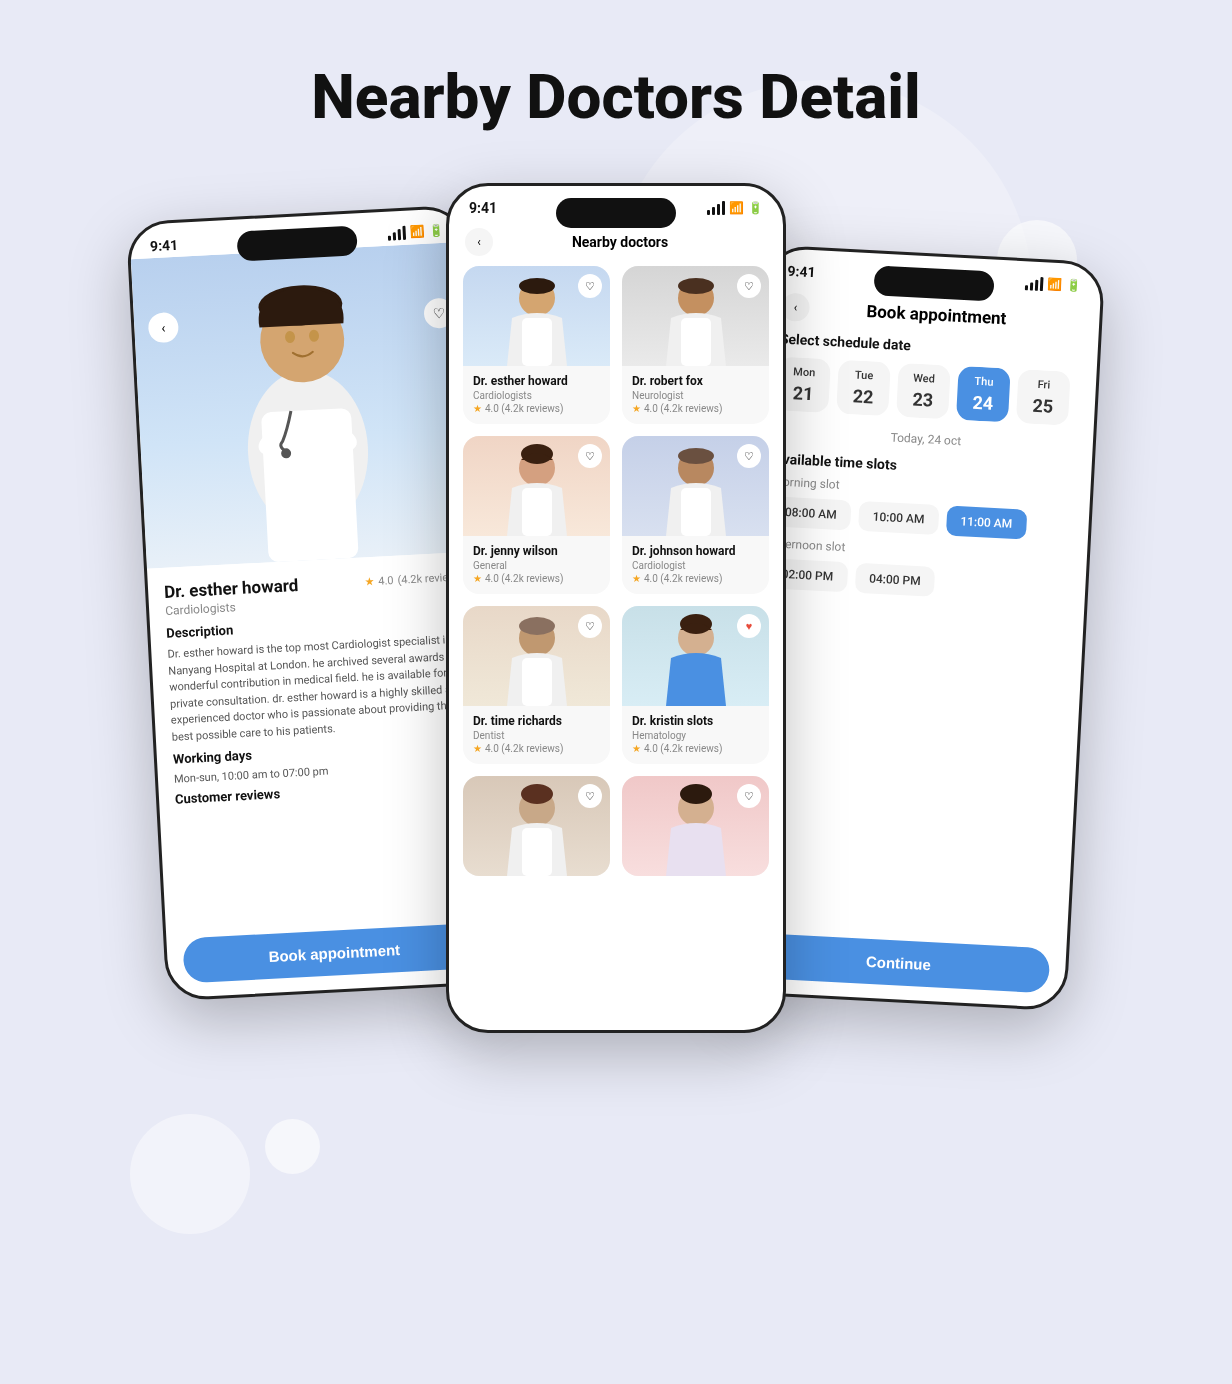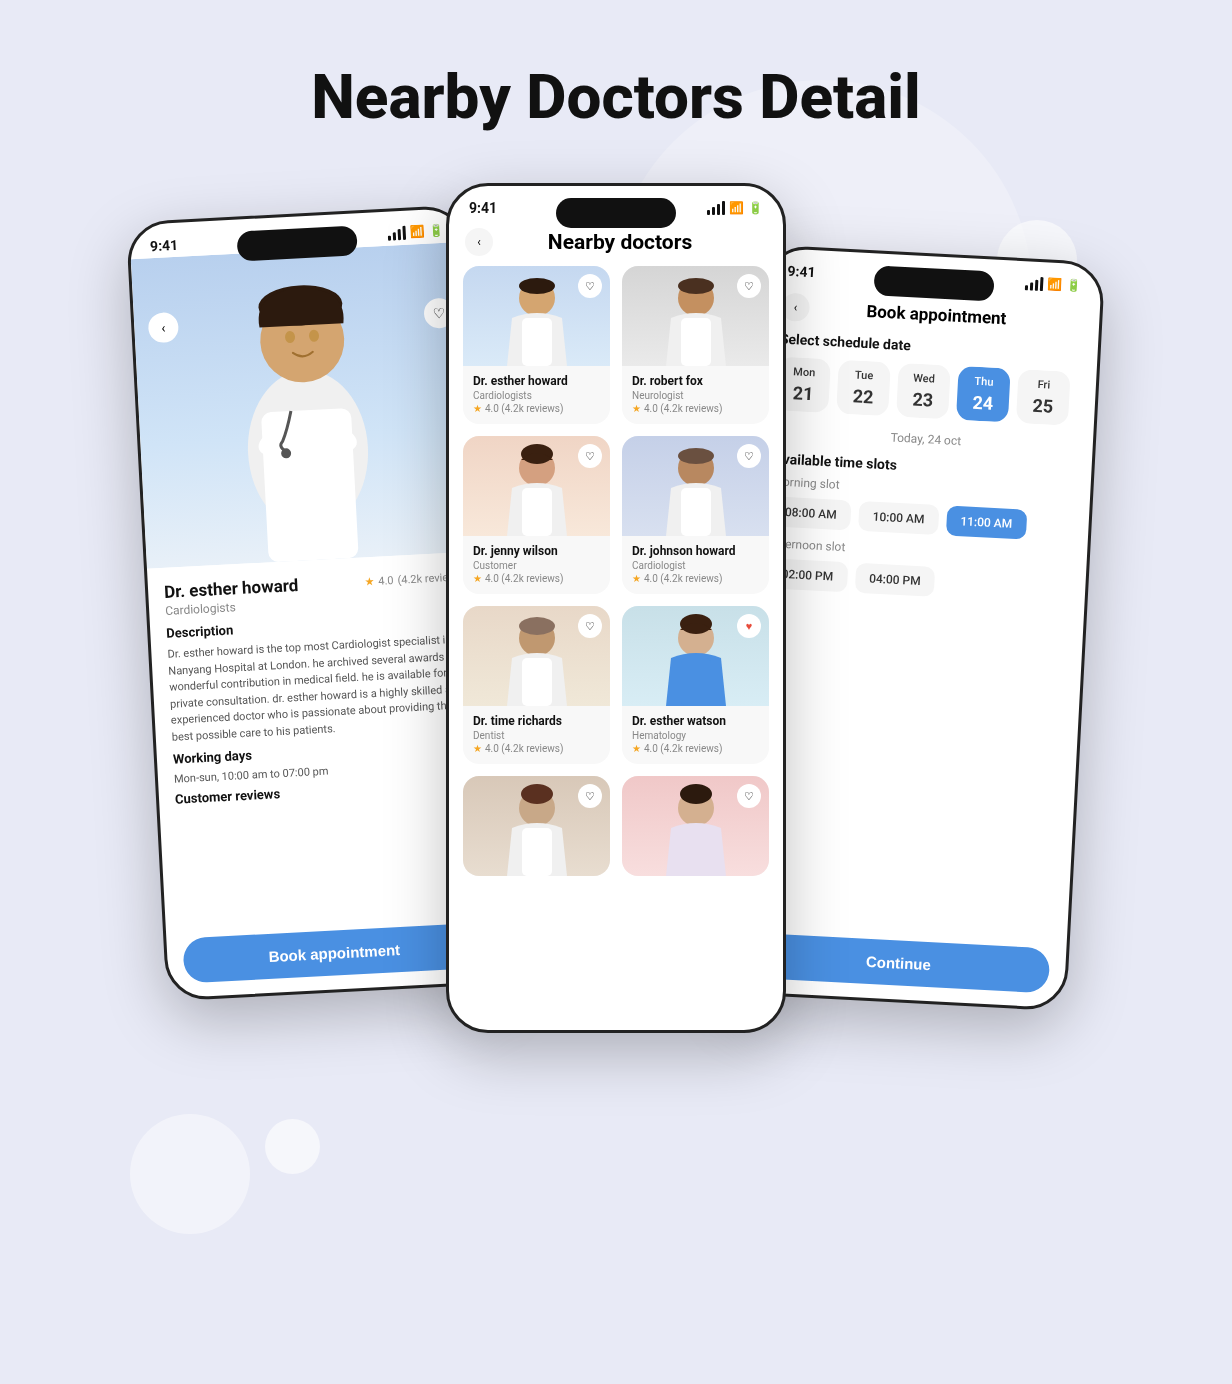--- a/index.html
+++ b/index.html
@@ -222,21 +222,21 @@
     .back-btn-small {
       width: 28px;
       height: 28px;
       background: #f5f5f5;
       border-radius: 50%;
       display: flex;
       align-items: center;
       justify-content: center;
       font-size: 12px;
     }
-    .nearby-title { flex: 1; text-align: center; font-size: 21px; font-weight: 700; margin-right: 28px; }
+    .nearby-title { flex: 1; text-align: center; font-size: 14px; font-weight: 700; margin-right: 28px; }
     .doctors-grid {
       display: grid;
       grid-template-columns: 1fr 1fr;
       gap: 12px;
       padding: 0 14px;
       overflow: hidden;
     }
     .doctor-card {
       border-radius: 16px;
       overflow: hidden;
@@ -503,21 +503,21 @@
               <path d="M15 50 Q40 40 65 50 L70 98 L10 98 Z" fill="#f0f0f0"></path>
               <rect x="25" y="50" width="30" height="48" rx="5" fill="white"></rect>
               <ellipse cx="40" cy="16" rx="16" ry="10" fill="#3a2010"></ellipse>
               <path d="M24 22 Q40 8 56 22" fill="#3a2010"></path>
             </svg>
           </div>
           <div class="card-fav">♡</div>
         </div>
         <div class="doctor-card-info">
           <div class="card-name">Dr. jenny wilson</div>
-          <div class="card-specialty">Customer</div>
+          <div class="card-specialty">General</div>
           <div class="card-rating"><span class="star">★</span> 4.0 (4.2k reviews)</div>
         </div>
       </div>
 
       <div class="doctor-card">
         <div class="doctor-card-img">
           <div class="doctor-card-img-bg bg-blue2-light">
             <svg width="80" height="98" viewBox="0 0 80 98">
               <ellipse cx="40" cy="30" rx="18" ry="18" fill="#b88860"></ellipse>
               <path d="M15 50 Q40 40 65 50 L70 98 L10 98 Z" fill="#f0f0f0"></path>
@@ -560,21 +560,21 @@
               <ellipse cx="40" cy="30" rx="18" ry="18" fill="#d4b090"></ellipse>
               <path d="M15 50 Q40 40 65 50 L70 98 L10 98 Z" fill="#4a90e2"></path>
               <rect x="25" y="50" width="30" height="48" rx="5" fill="#4a90e2"></rect>
               <ellipse cx="40" cy="16" rx="16" ry="10" fill="#3a2010"></ellipse>
               <path d="M24 22 Q40 8 56 22" fill="#3a2010"></path>
             </svg>
           </div>
           <div class="card-fav fav-filled">♥</div>
         </div>
         <div class="doctor-card-info">
-          <div class="card-name">Dr. esther watson</div>
+          <div class="card-name">Dr. kristin slots</div>
           <div class="card-specialty">Hematology</div>
           <div class="card-rating"><span class="star">★</span> 4.0 (4.2k reviews)</div>
         </div>
       </div>
 
       <div class="doctor-card">
         <div class="doctor-card-img">
           <div class="doctor-card-img-bg bg-brown-light">
             <svg width="80" height="98" viewBox="0 0 80 98">
               <ellipse cx="40" cy="30" rx="18" ry="18" fill="#c8a888"></ellipse>

